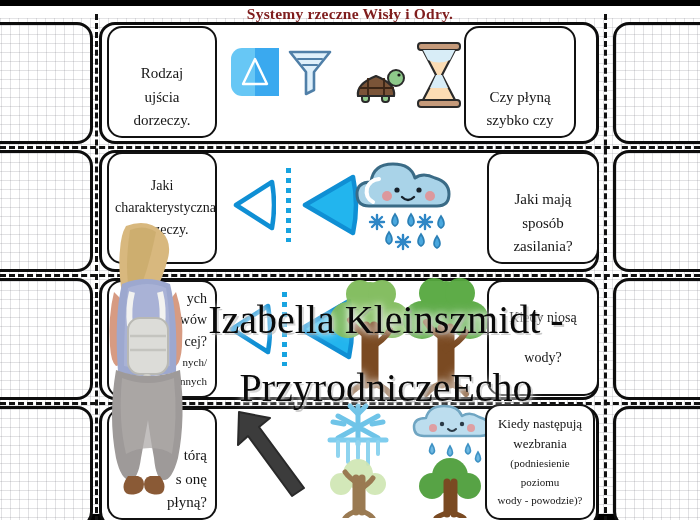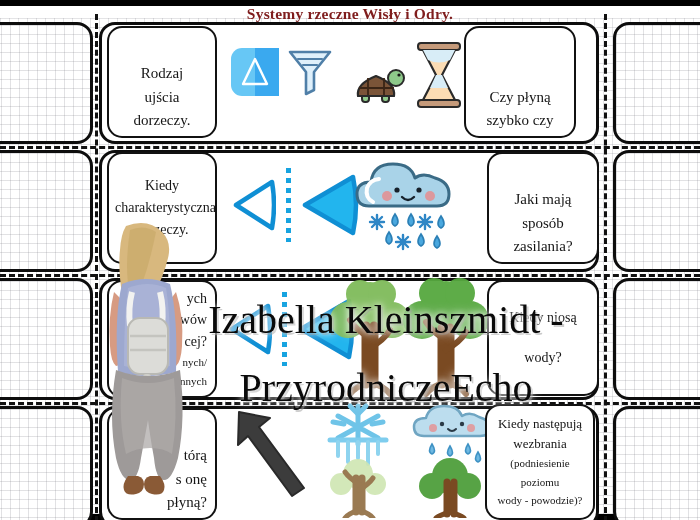--- a/index.html
+++ b/index.html
@@ -133,21 +133,21 @@
 
   <div class="title">Systemy rzeczne Wisły i Odry.</div>
 
   <div class="card s1" style="left:107px;top:26px;width:110px;height:112px;">
     <span class="ln">Rodzaj</span>
     <span class="ln">ujścia</span>
     <span class="ln">dorzeczy.</span>
   </div>
 
   <div class="card s2" style="left:107px;top:152px;width:110px;height:112px;">
-    <span class="ln">Kiedy</span>
+    <span class="ln">Jaki</span>
     <span class="ln">charakterystyczna</span>
     <span class="ln">dorzeczy.</span>
   </div>
 
   <div class="card s2" style="left:107px;top:280px;width:110px;height:118px;align-items:flex-end;text-align:right;padding-right:8px;">
     <span class="ln" style="text-align:right">ych</span>
     <span class="ln" style="text-align:right">wów</span>
     <span class="ln" style="text-align:right">cej?</span>
     <span class="ln sm" style="text-align:right">nych/</span>
     <span class="ln sm" style="text-align:right">ronnych</span>

